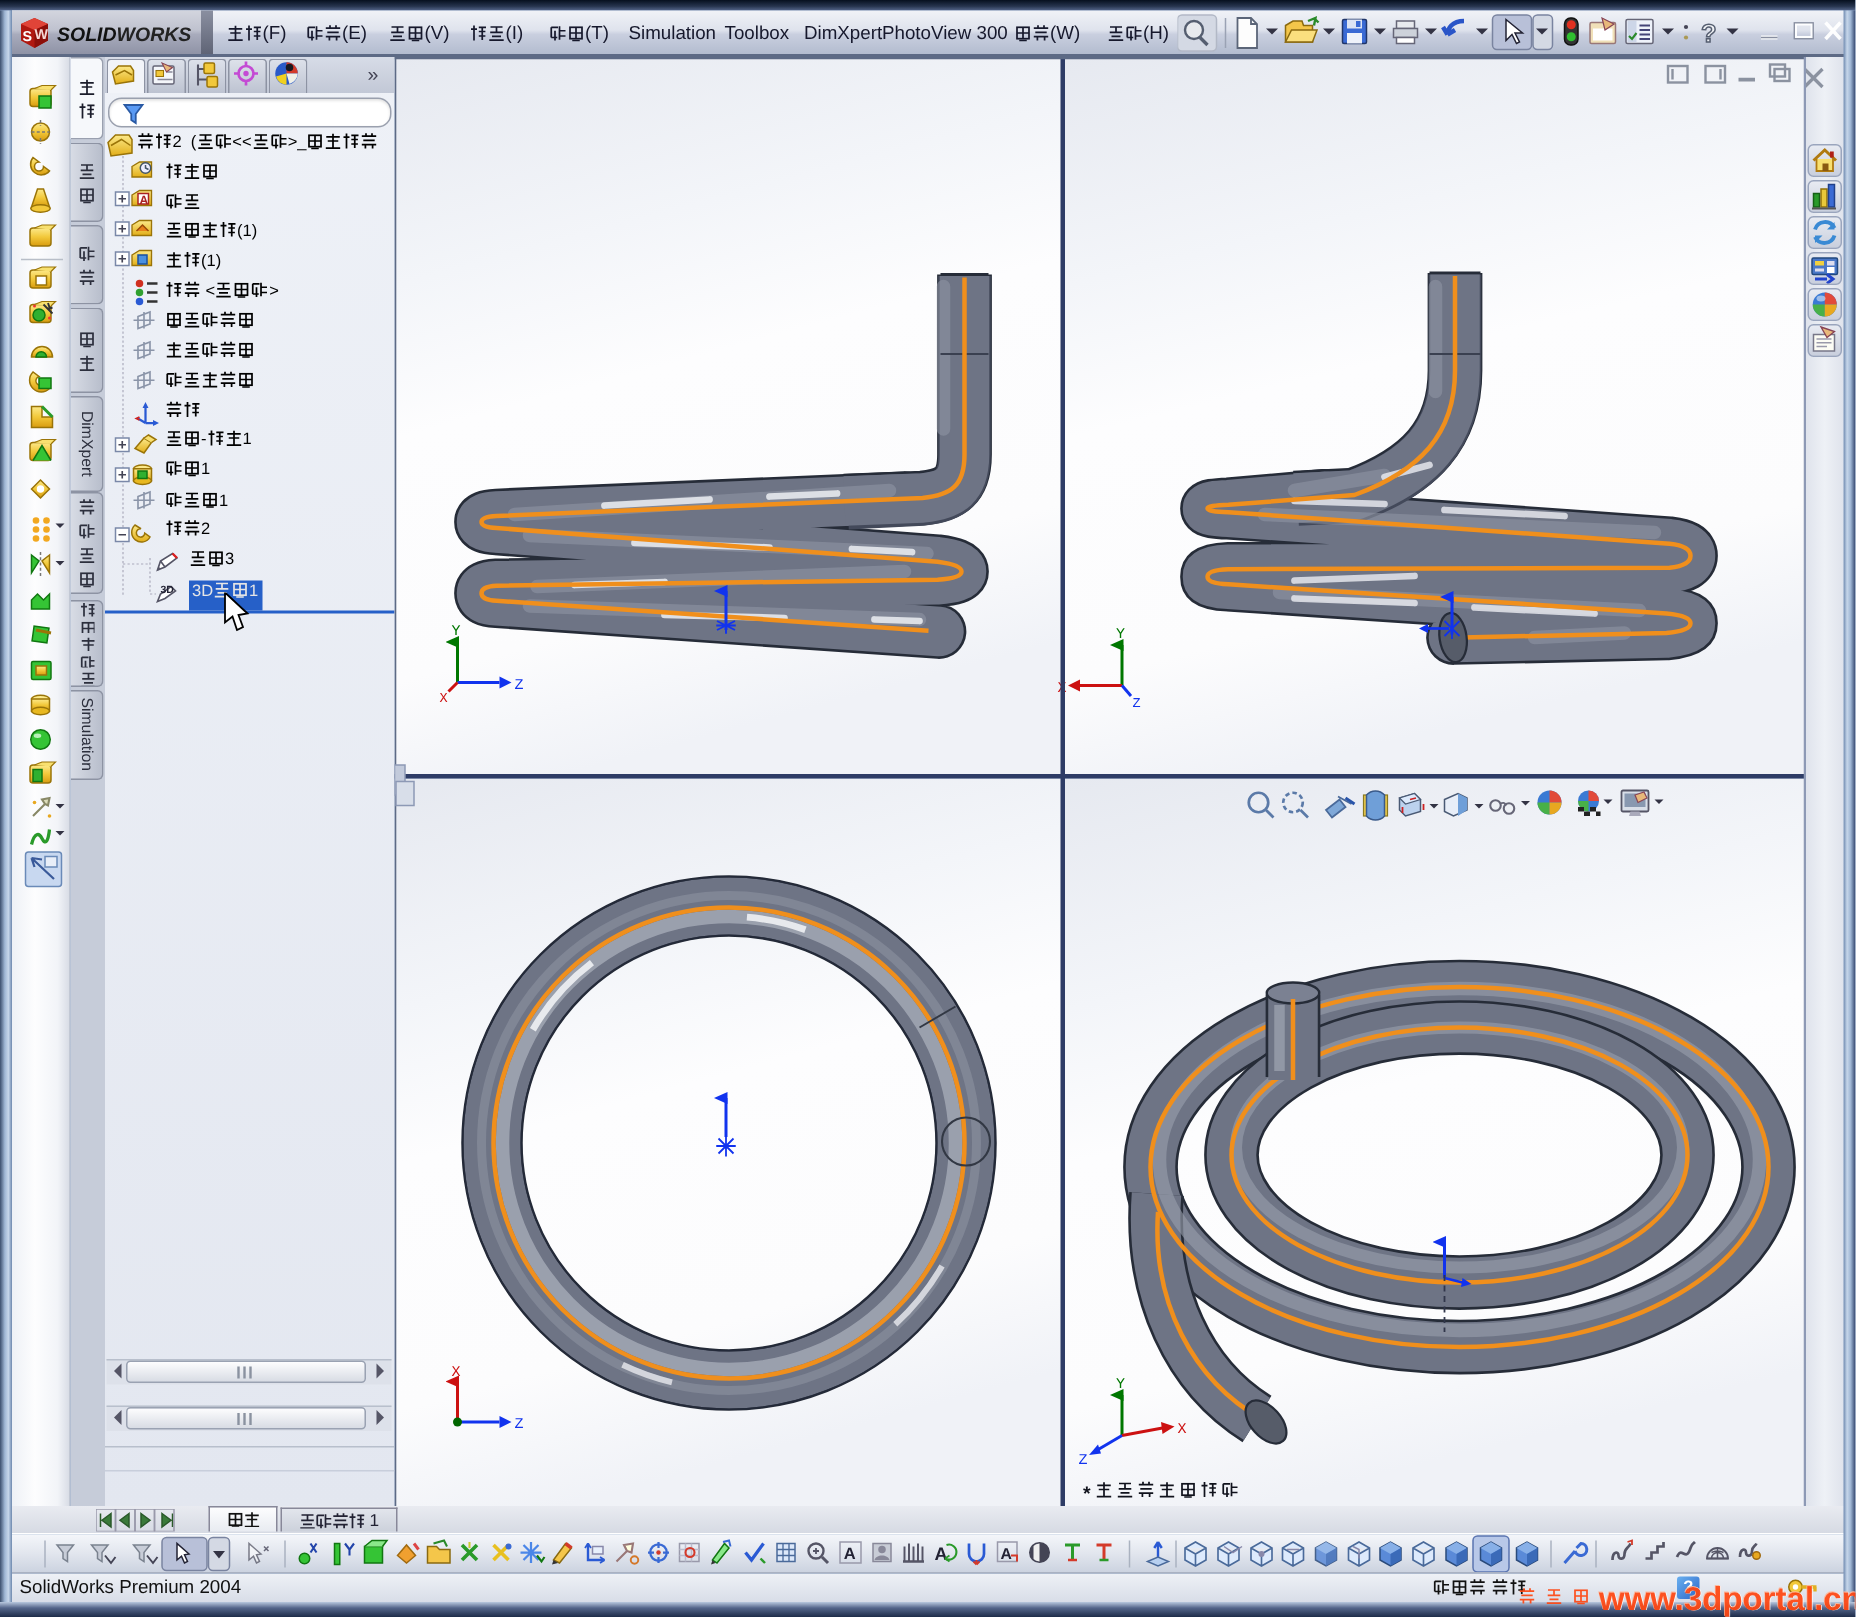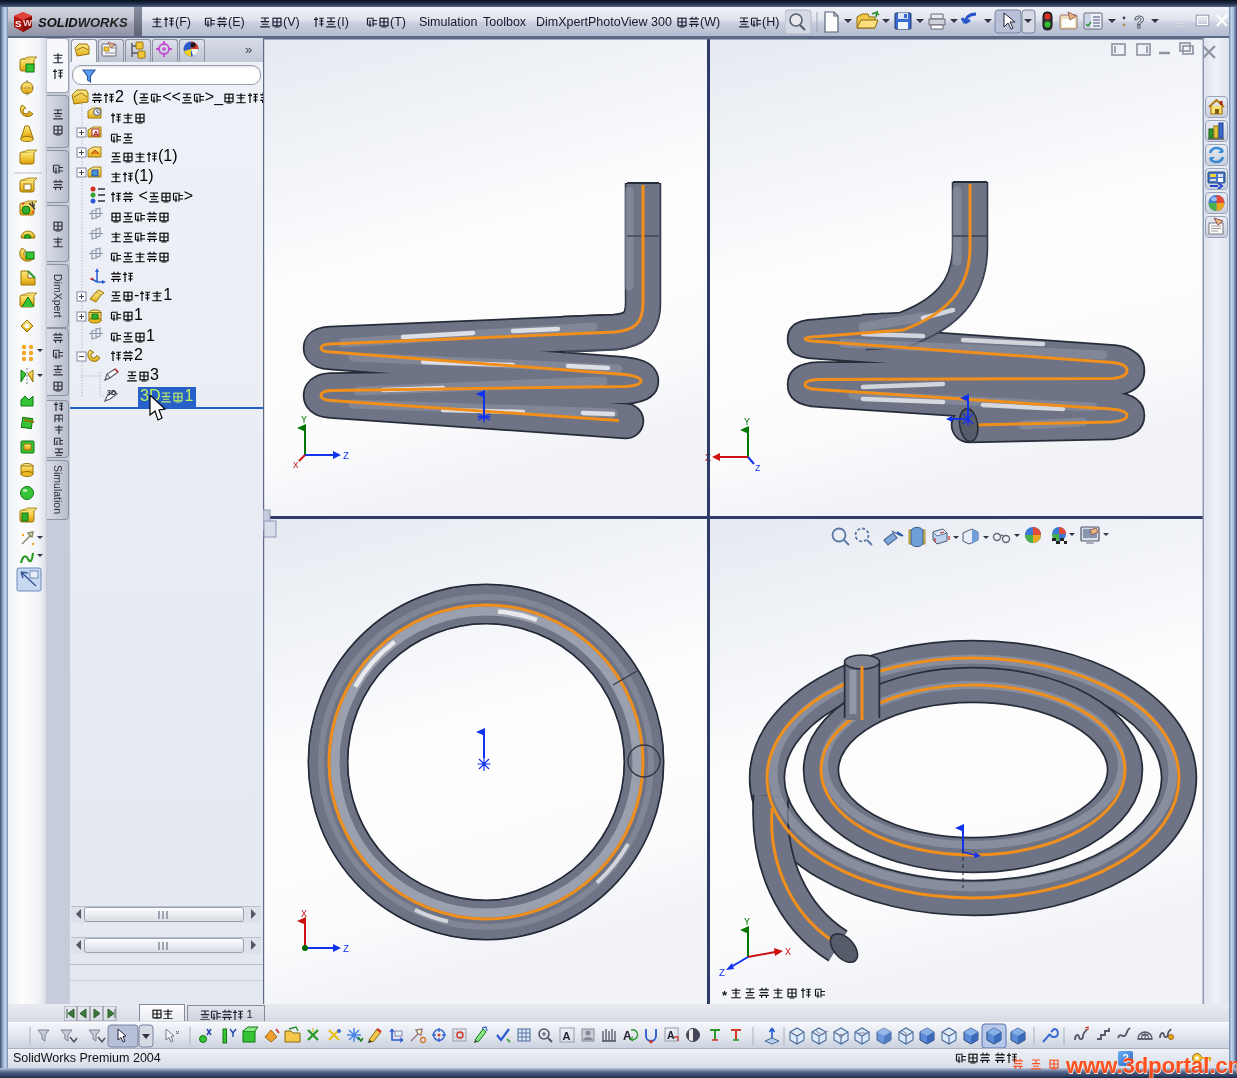--- a/index.html
+++ b/index.html
@@ -22,21 +22,21 @@
 #vtabs{left:47px;top:38px;width:23px;height:966px;background:#c6ccd9}
 .vtab{position:absolute;left:0;width:22px;border:1px solid #8d93a3;border-left:none;border-radius:0 4px 4px 0;background:linear-gradient(90deg,#d8dce5,#b8becc);color:#2c2f3d;display:flex;flex-direction:column;align-items:center;justify-content:center;row-gap:2px}
 .vtab.active{background:#f6f8fb;border-color:#9aa0af}
 .vlat{writing-mode:vertical-lr;font-size:10.5px;color:#2c2f3d}
 
 #panel{left:70px;top:38px;width:193px;height:966px;background:linear-gradient(180deg,#eef1f7,#e3e7f0)}
 #paneltabs{left:0;top:0;width:193px;height:24px;background:linear-gradient(180deg,#d7dce7,#c2c8d6)}
 .ptab{position:absolute;top:1px;width:26px;height:23px;border:1px solid #8d93a3;border-bottom:none;border-radius:3px 3px 0 0;background:linear-gradient(180deg,#dde1ea,#bdc3d1)}
 .ptab.active{background:#f2f4f9}
 #filterbox{left:2px;top:27px;width:189px;height:20px;background:#fff;border:1px solid #9aa0ae;border-radius:9px;box-shadow:inset 0 1px 2px #00000022}
-.trow{position:absolute;left:0;height:20px;font-size:16px;color:#000;white-space:nowrap}
+.trow{position:absolute;left:0;height:20px;font-size:11px;color:#000;white-space:nowrap}
 
 #gfx{left:263px;top:38px}
 
 #taskpane{left:1204px;top:38px;width:25px;height:966px;background:linear-gradient(90deg,#dfe3ec,#eef1f6 50%,#dfe3ec)}
 .tpbtn{position:absolute;left:1px;width:23px;height:22px;border:1px solid #9aa5bd;border-radius:4px;background:linear-gradient(180deg,#e8ebf2,#c9cfdd)}
 
 #modeltabs{left:8px;top:1004px;width:1221px;height:18px;background:linear-gradient(180deg,#e9ebf1,#d6dae3)}
 
 #btoolbar{left:8px;top:1022px;width:1221px;height:26px;background:linear-gradient(180deg,#f4f6fa 0%,#e2e6ee 50%,#ccd3e0 100%);border-top:1px solid #fff}
 
@@ -643,21 +643,21 @@
   <div class="trow" style="left:40px;top:308px"><svg class="hz">
         <use href="#z4"></use>
       </svg><svg class="hz">
         <use href="#z3"></use>
       </svg>2</div>
   <div class="trow" style="left:56px;top:328px"><svg class="hz">
         <use href="#z5"></use>
       </svg><svg class="hz">
         <use href="#z2"></use>
       </svg>3</div>
-  <div class="trow" style="left:68px;top:348.5px;background:#2660c8;color:#bef264;padding:0 3px 2px 2px">3D<svg class="hz">
+  <div class="trow" style="left:56px;top:348.5px;background:#2660c8;color:#e5e5e5;padding:0 3px 2px 2px">3D<svg class="hz">
         <use href="#z5"></use>
       </svg><svg class="hz">
         <use href="#z2"></use>
       </svg>1</div>
   <div class="abs" style="left:0;top:369px;width:193px;height:2px;background:#2660c8"></div>
   <svg class="abs" style="left:78px;top:357px" width="20" height="26" viewBox="0 0 20 26">
       <path d="M2 0 L2 20 L7 16 L10 25 L14 23 L11 15 L17 14 Z" fill="#fff" stroke="#000" stroke-width="1.2"></path>
     </svg>
   <div class="abs" style="left:1px;top:868px;width:190px;height:17px;background:#dde1ea;border-top:1px solid #b8bfcc">
     <div class="abs" style="left:0;top:2px;width:0;height:0;border:5px solid transparent;border-right-color:#556"></div>

